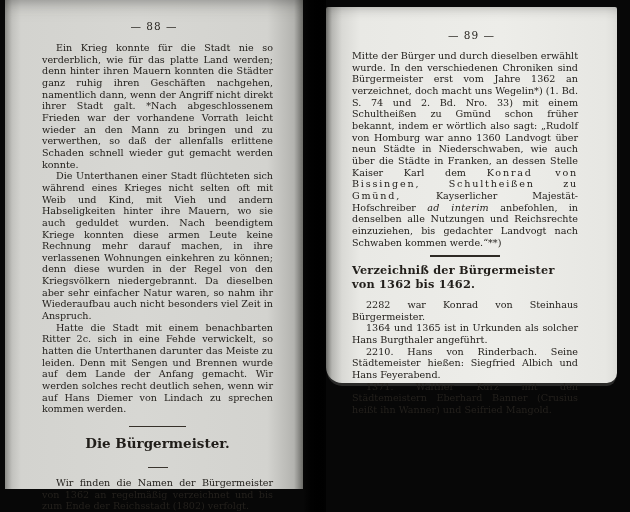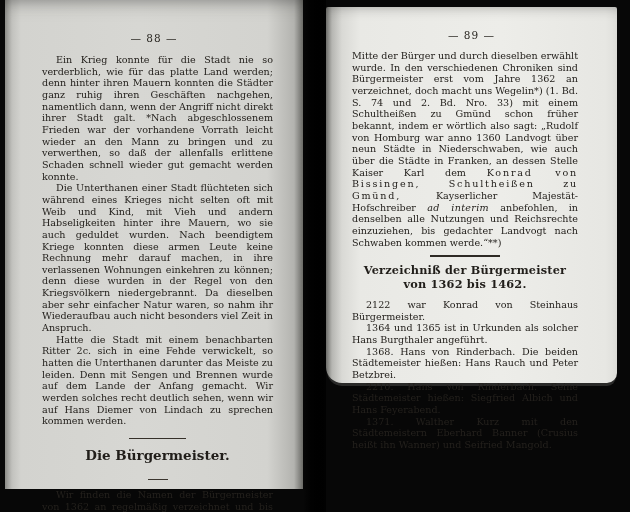--- a/index.html
+++ b/index.html
@@ -7,34 +7,34 @@
          font-family:"DejaVu Serif", serif;}
   .page{position:absolute;}
   .page-left{left:5px;top:0;width:298px;height:489px;
     background:linear-gradient(90deg,#8e8e8a 0px,#c2c2be 7px,#d3d3cf 16px,#d7d7d3 45%,#d3d3cf 88%,#b3b3af 97%,#6e6e6a 100%);
     box-shadow:inset 0 14px 18px -14px rgba(40,40,38,.55);}
   .page-right{left:326px;top:7px;width:291px;height:376px;
     background:linear-gradient(90deg,#6f6f6b 0px,#b6b6b2 6px,#d9d9d5 16px,#e9e9e5 34px,#ededE9 60%,#e7e7e3 96%,#dededa 100%);
     border-radius:2px 2px 10px 16px;
     box-shadow:inset 0 10px 14px -12px rgba(40,40,38,.5), 0 4px 0 -1px rgba(110,110,105,.35);}
   .pagenum{ text-align:center; font-size:10.5px; color:#2a2722; letter-spacing:1px;}
-  .page-left .pagenum{margin:32px 0 10px 0;}
+  .page-left .pagenum{margin:20px 0 10px 0;}
   .page-right .pagenum{margin:22px 0 9px 0;}
   .textcol{color:#24211d;}
   .page-left .textcol{padding:0 30px 0 37px;}
   .page-right .textcol{padding:0 39px 0 26px;}
   p.para{margin:0;text-align:justify;font-size:9.6px;line-height:11.65px;color:#24211d;}
   p.indent{text-indent:14px;}
   .sperr{letter-spacing:1.8px;}
   .latin{font-style:italic;letter-spacing:.3px;}
   .rule-c{width:57px;border-top:1px solid #353029;margin:11px auto 8px auto;}
   .h1{margin:3px 0 16px 0;text-align:center;font-weight:bold;font-size:13.5px;color:#211e1a;}
   .flourish{width:20px;border-top:1px solid #3a352e;margin:6px auto 9px auto;}
   .rule-c2{width:70px;border-top:2px solid #2e2a25;margin:7px auto 6px auto;}
-  .h2{margin:0 0 8px 0;text-align:center;font-weight:bold;font-size:11.3px;color:#211e1a;letter-spacing:.2px;}
+  .h2{margin:0 0 8px 0;font-weight:bold;font-size:11.3px;color:#211e1a;letter-spacing:.2px;}
   .spine{position:absolute;left:303px;top:0;width:23px;height:512px;
     background:linear-gradient(90deg,rgba(0,0,0,0) 0,rgba(0,0,0,.85) 35%,#000 60%,rgba(0,0,0,.9) 100%);}
 </style>
 </head>
 <body>
 
 <div class="scene">
 
   <div class="page page-left">
     <div class="pagenum">— 88 —</div>
@@ -51,22 +51,21 @@
   </div>
 
   <div class="spine"></div>
 
   <div class="page page-right">
     <div class="pagenum">— 89 —</div>
     <div class="textcol">
       <p class="para"><span>Mitte der Bürger und durch dieselben erwählt wurde. In den verschiedenen Chroniken sind Bürgermeister erst vom Jahre 1362 an verzeichnet, doch macht uns Wegelin*) (1. Bd. S. 74 und 2. Bd. Nro. 33) mit einem Schultheißen zu Gmünd schon früher bekannt, indem er wörtlich also sagt: „Rudolf von Homburg war anno 1360 Landvogt über neun Städte in Niederschwaben, wie auch über die Städte in Franken, an dessen Stelle Kaiser Karl dem </span><span class="sperr">Konrad von Bissingen, Schultheißen zu Gmünd,</span><span> Kayserlicher Majestät-Hofschreiber </span><span class="latin">ad interim</span><span> anbefohlen, in denselben alle Nutzungen und Reichsrechte einzuziehen, bis gedachter Landvogt nach Schwaben kommen werde.“**)</span></p>
       <div class="rule-c2"></div>
       <h2 class="h2">Verzeichniß der Bürgermeister von 1362 bis 1462.</h2>
-      <p class="para indent">2122 war Konrad von Steinhaus Bürgermeister.</p>
+      <p class="para indent">2282 war Konrad von Steinhaus Bürgermeister.</p>
       <p class="para indent">1364 und 1365 ist in Urkunden als solcher Hans Burgthaler angeführt.</p>
-      <p class="para indent">1368. Hans von Rinderbach. Die beiden Städtemeister hießen: Hans Rauch und Peter Betzbrei.</p>
       <p class="para indent">2210. Hans von Rinderbach. Seine Städtemeister hießen: Siegfried Albich und Hans Feyerabend.</p>
       <p class="para indent">1371. Walther Kurz mit den Städtemeistern Eberhard Banner (Crusius heißt ihn Wanner) und Seifried Mangold.</p>
 
     </div>
   </div>
 
 </div>
 
 </body></html>

